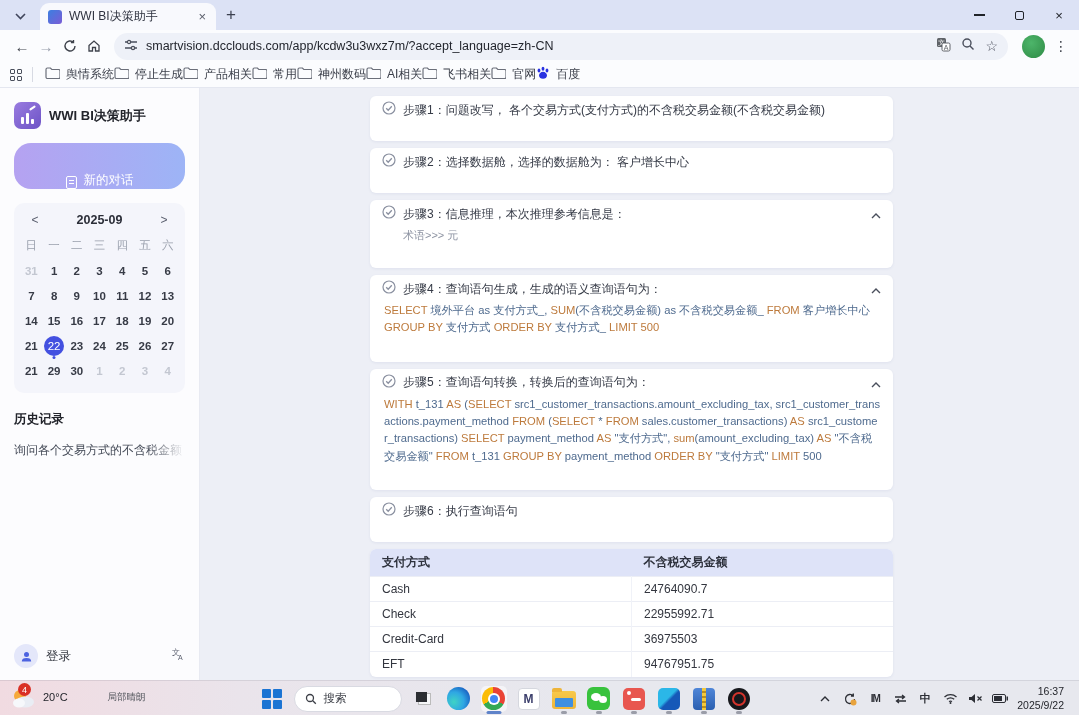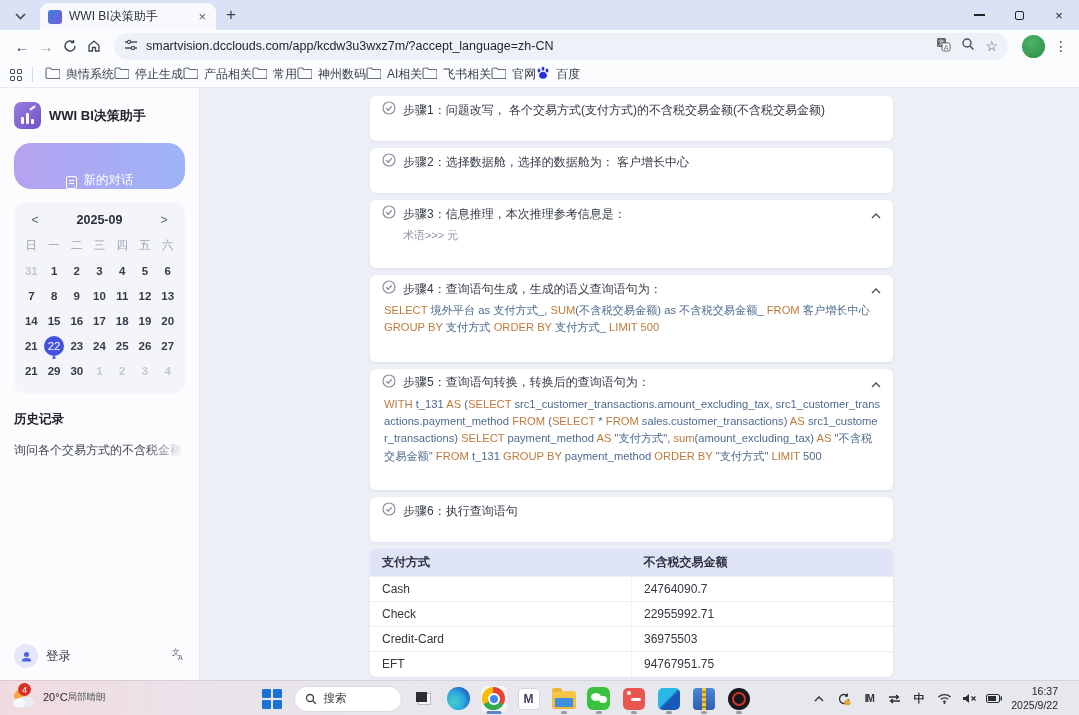--- a/index.html
+++ b/index.html
@@ -97,21 +97,21 @@
   .cmd-ic { width:13px; height:10px; border:1.3px solid #7d84d8; border-radius:2px; position:relative; }
   .cmd-ic::after { content:""; position:absolute; left:2px; top:2px; width:7px; height:1.2px; background:#7d84d8; box-shadow:0 2.5px 0 #7d84d8; }
 
   
   .taskbar { position:absolute; left:0; bottom:0; width:1079px; height:35px; background:linear-gradient(90deg,#f1dbe1 0%,#eae4eb 22%,#e7e8ee 55%,#e7e8ee 100%); border-top:1px solid rgba(120,120,140,.18); display:flex; align-items:center; }
   .weather { display:flex; align-items:center; gap:7px; padding-left:10px; width:240px; }
   .weather-ic { position:relative; width:26px; height:24px; }
   .weather-badge { position:absolute; top:-3px; left:8px; min-width:13px; height:13px; border-radius:7px; background:#d93025; color:#fff; font-size:9px; display:flex; align-items:center; justify-content:center; padding:0 2px; z-index:2; }
   .weather-txt { display:flex; flex-direction:row; line-height:1.2; }
   .weather-temp { font-size:11px; color:#24262c; }
-  .weather-desc { font-size:9.5px; color:#55585f; }
+  .weather-desc { font-size:9.5px; color:#55585f;margin-left:40px; }
   .tb-center { position:absolute; left:50%; top:0; height:35px; transform:translateX(-57%); display:flex; align-items:center; gap:9px; }
   .tb-ic { width:26px; height:26px; border-radius:5px; display:flex; align-items:center; justify-content:center; position:relative; }
   .tb-ic.active { background:rgba(255,255,255,.55); }
   .tb-ic .runbar { position:absolute; bottom:-2px; left:50%; transform:translateX(-50%); width:6px; height:2.5px; border-radius:2px; background:#9a9da8; }
   .tb-ic.active .runbar { width:15px; background:#5f83c9; }
   .start-ic { display:grid; grid-template-columns:9px 9px; grid-gap:2px; }
   .start-ic i { width:9px; height:9px; background:#1b74d3; border-radius:1px; display:block; }
   .tb-search { height:26px; width:108px; background:#fff; border:1px solid #d9dae2; border-radius:14px; display:flex; align-items:center; gap:7px; padding:0 10px; font-size:11.5px; color:#3c3f47; }
   .taskview { width:15px; height:13px; position:relative; }
   .taskview::before { content:""; position:absolute; right:0; bottom:0; width:11px; height:10px; background:#f6f7f9; border:1px solid #bbb; }
@@ -128,21 +128,21 @@
   .wechat-ic::before { content:""; position:absolute; left:4px; top:6px; width:10px; height:8px; background:#fff; border-radius:50%; }
   .wechat-ic::after { content:""; position:absolute; right:3px; top:9px; width:8px; height:7px; background:#fff; border-radius:50%; }
   .cat-ic { width:22px; height:22px; background:#e8564f; border-radius:5px; position:relative; }
   .cat-ic::before, .cat-ic::after { content:""; position:absolute; top:3px; width:4px; height:4px; background:#fff; border-radius:50%; }
   .cat-ic::before { left:4px; } .cat-ic::after { right:4px; top:10px; width:10px; height:3px; border-radius:2px; }
   .docs-ic { width:22px; height:22px; border-radius:5px; background:linear-gradient(135deg,#2bb7e8 45%,#1658b8 55%); }
   .zip-ic { width:22px; height:22px; border-radius:4px; background:linear-gradient(#4f86d8,#2b5fb0); position:relative; }
   .zip-ic::after { content:""; position:absolute; left:9px; top:0; width:4px; height:100%; background:repeating-linear-gradient(#f3c93c 0 3px,#b98e1f 3px 5px); }
   .rec-ic { width:22px; height:22px; border-radius:50%; background:#17181c; position:relative; }
   .rec-ic::after { content:""; position:absolute; inset:4px; border:2.5px solid #d2342c; border-radius:50%; }
-  .tray { position:absolute; right:0; top:0; height:35px; display:flex; align-items:center; gap:9px; padding-right:21px; color:#2c2e35; }
+  .tray { position:absolute; right:0; top:0; height:35px; display:flex; align-items:center; gap:9px; padding-right:15px; color:#2c2e35; }
   .tray-ic { display:flex; align-items:center; justify-content:center; width:16px; }
   .tray-ime { font-size:11px; font-weight:bold; }
   .tray-m { font-size:10px; font-weight:bold; letter-spacing:-1px; }
   .tray-time { text-align:right; font-size:10.5px; line-height:1.3; color:#24262c; }
 </style>
 </head>
 <body>
 
 <div class="chrome">
   <div class="tabstrip">

